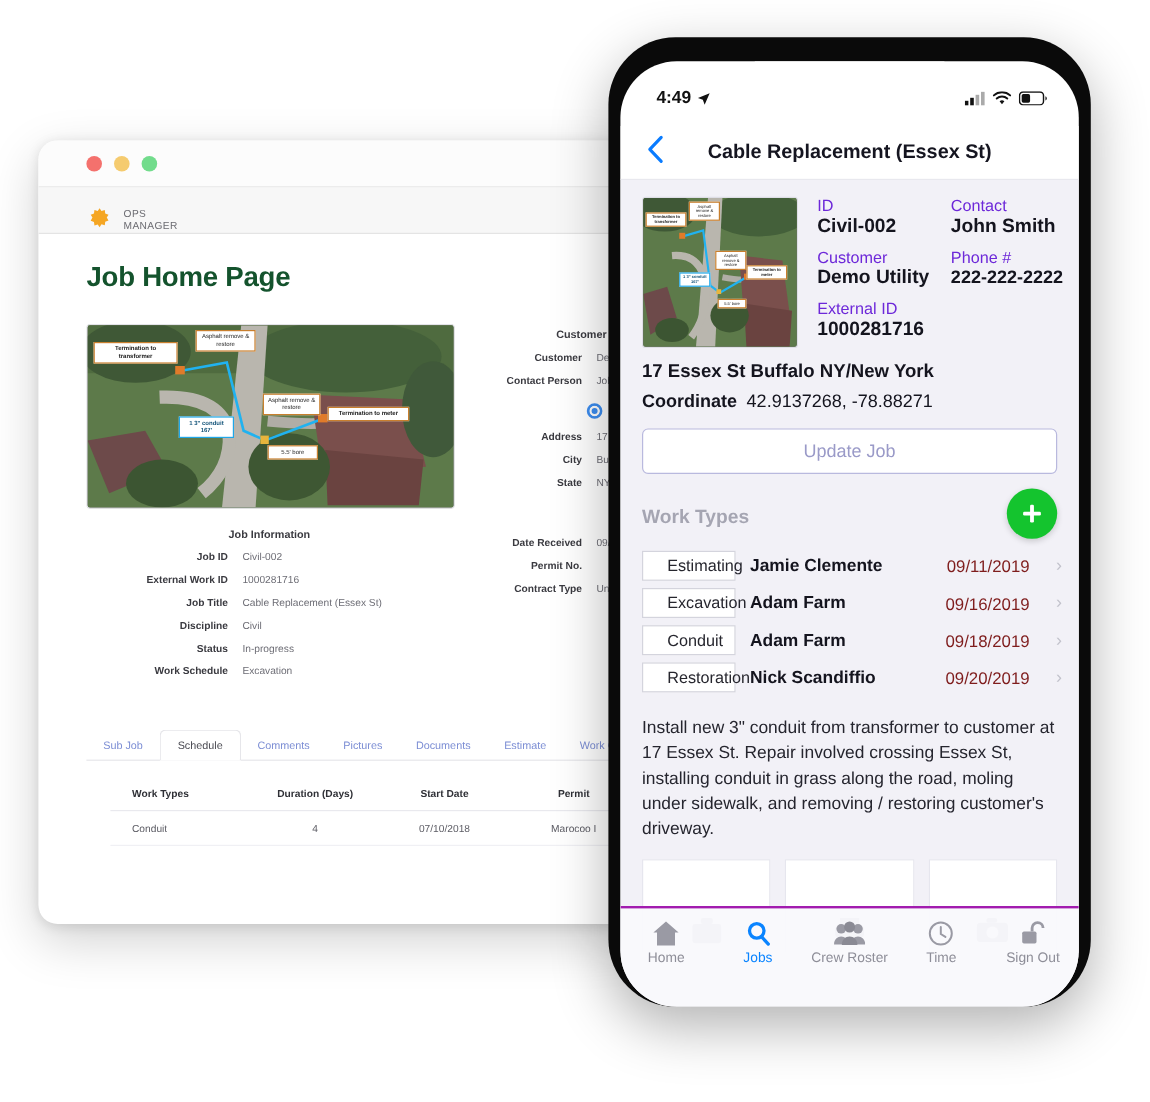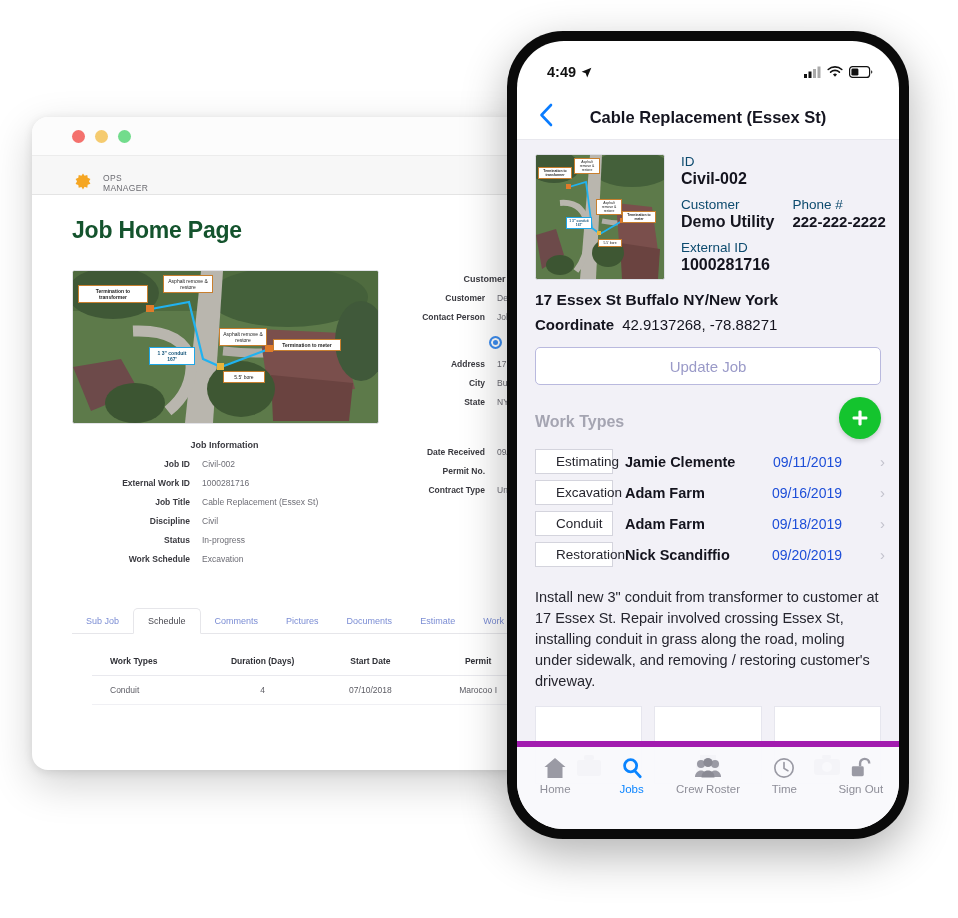--- a/index.html
+++ b/index.html
@@ -69,70 +69,70 @@
   .c2{width:120px;text-align:center;}
   .c3{width:120px;text-align:center;}
 
   
   #phone{
     position:absolute;left:507px;top:31px;width:402px;height:808px;
     background:#0a0a0a;border-radius:56px;
     box-shadow:0 16px 46px rgba(0,0,0,0.30);
   }
   #phoneInner{
-    position:absolute;left:10px;top:10px;width:382px;height:788px;background:#fff;border-radius:47px;overflow:hidden;
+    position:absolute;left:10px;top:20px;width:382px;height:788px;background:#fff;border-radius:47px;overflow:hidden;
   }
   .notch{position:absolute;left:50%;transform:translateX(-50%);top:0;width:158px;height:26px;background:#fff;
          border-radius:0 0 18px 18px;z-index:9;}
   .statusbar{height:46px;display:flex;align-items:center;justify-content:space-between;padding:8px 26px 0 30px;
              font-size:14.5px;font-weight:bold;color:#111;}
   .stime{display:flex;align-items:center;gap:4px;}
   .navbar{height:44px;display:flex;align-items:center;position:relative;border-bottom:1px solid #e8e8ee;background:#fff;}
   .backbtn{position:absolute;left:22px;top:50%;transform:translateY(-50%);}
   .navtitle{flex:1;text-align:center;font-size:16.5px;font-weight:bold;color:#151520;}
 
   .pcontent{background:#f2f1f7;}
   .topinfo{display:flex;padding:14px 18px 0 18px;gap:16px;}
   .thumb{width:128px;height:124px;border:1px solid #dedee6;border-radius:3px;overflow:hidden;position:relative;background:#4a5a3e;flex:none;}
   .thumb .lbl{font-size:3.4px;line-height:4px;padding:1px 2px;border-width:1px;}
   .fields{flex:1;}
   .frow{display:flex;gap:18px;}
   .fcol{flex:1;min-width:0;}
-  .fk{font-size:13.5px;color:#0c4a6e;margin-bottom:1px;}
+  .fk{font-size:13.5px;color:#6d28d9;margin-bottom:1px;}
   .fv{font-size:16px;font-weight:bold;color:#14141e;margin-bottom:9px;white-space:nowrap;}
   .fv.small{font-size:15px;}
 
   .addr{font-size:15.5px;font-weight:bold;color:#14141e;padding:8px 18px 0 18px;}
   .coord{padding:7px 18px 0 18px;font-size:15px;color:#14141e;}
   .coord b{font-weight:bold;}
   .coord span{font-weight:normal;margin-left:8px;}
 
   .updatebtn{margin:14px 18px 0 18px;height:36px;border:1px solid #b9b9de;border-radius:5px;background:#fff;
              display:flex;align-items:center;justify-content:center;font-size:15px;color:#9a9ac8;}
 
   .wtheader{display:flex;align-items:center;justify-content:space-between;padding:16px 18px 6px 18px;}
   .wttitle{font-size:16px;font-weight:bold;color:#a5a5b2;}
   .plus{width:42px;height:42px;border-radius:50%;background:#14c42e;display:flex;align-items:center;justify-content:center;
         box-shadow:0 2px 5px rgba(0,0,0,.18);position:relative;top:-4px;}
 
   .wtrow{display:flex;align-items:center;padding:0 14px 0 18px;gap:12px;margin-bottom:6px;}
   .chip{background:#fff;border:1px solid #d4d4dd;font-size:13.5px;color:#26262e;padding:4px 20px;width:78px;
         text-align:center;box-sizing:border-box;flex:none;}
   .wtname{flex:1;font-size:14.5px;font-weight:bold;color:#14141e;}
-  .wtdate{font-size:14px;color:#1d4ed8;margin-right:26px;}
+  .wtdate{font-size:14px;color:#7f1d1d;margin-right:10px;}
   .chev{color:#c2c2cc;font-size:15px;}
 
   .desc{padding:14px 18px 14px 18px;font-size:14.5px;line-height:21px;color:#25252e;}
 
   .cards{display:flex;gap:12px;padding:0 18px;}
   .card{flex:1;height:70px;background:#fff;border:1px solid #e6e6ee;display:flex;align-items:flex-end;
         justify-content:center;padding-bottom:6px;}
 
   .tabbar{position:absolute;left:0;right:0;bottom:0;height:72px;background:rgba(249,249,252,.96);
-          border-top:6px solid #a21caf;display:flex;align-items:flex-start;padding-top:10px;}
+          border-top:2px solid #a21caf;display:flex;align-items:flex-start;padding-top:10px;}
   .tb{flex:1;display:flex;flex-direction:column;align-items:center;gap:4px;}
   .tblabel{font-size:11.5px;color:#8e8e98;}
   .tb.active .tblabel{color:#0a84ff;}
 </style>
 </head>
 <body>
 
 <div id="desktop">
 
   <div class="titlebar">
@@ -360,20 +360,24 @@
           <div class="lbl thin" style="left:62px;top:84px;width:18px;">5.5' bore</div>
           <div class="lbl" style="left:86px;top:56px;width:28px;">Termination to meter</div>
         </div>
 
         <div class="fields">
           <div class="frow">
             <div class="fcol">
               <div class="fk">ID</div>
               <div class="fv">Civil-002</div>
             </div>
+            <div class="fcol">
+              <div class="fk">Contact</div>
+              <div class="fv">John Smith</div>
+            </div>
           </div>
           <div class="frow">
             <div class="fcol">
               <div class="fk">Customer</div>
               <div class="fv">Demo Utility</div>
             </div>
             <div class="fcol">
               <div class="fk">Phone #</div>
               <div class="fv small">222-222-2222</div>
             </div>

